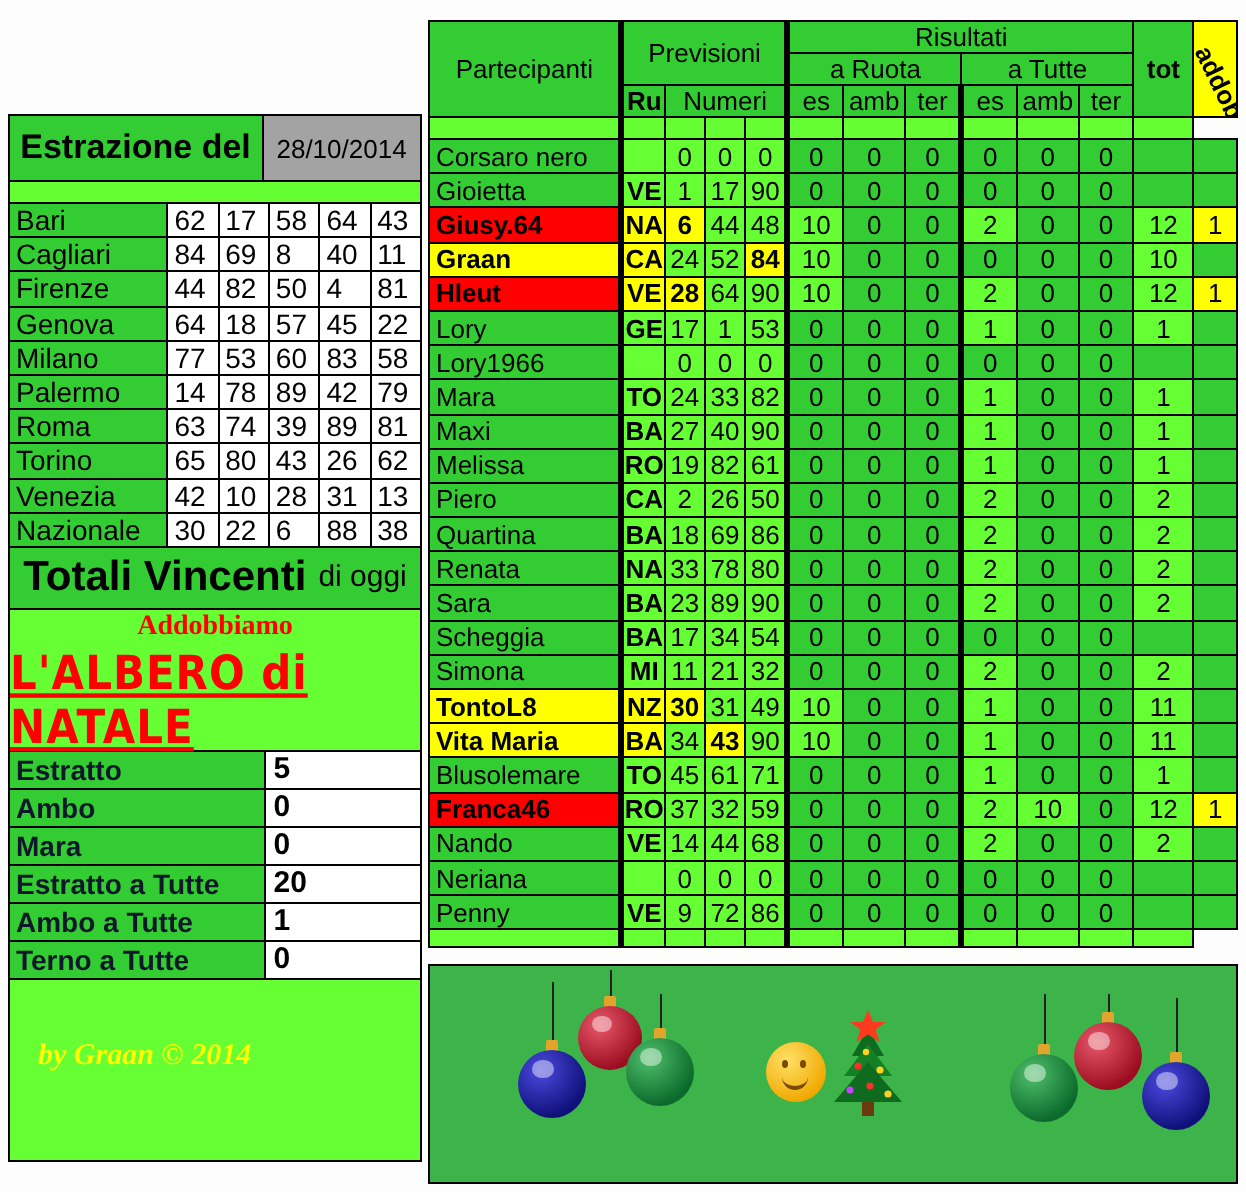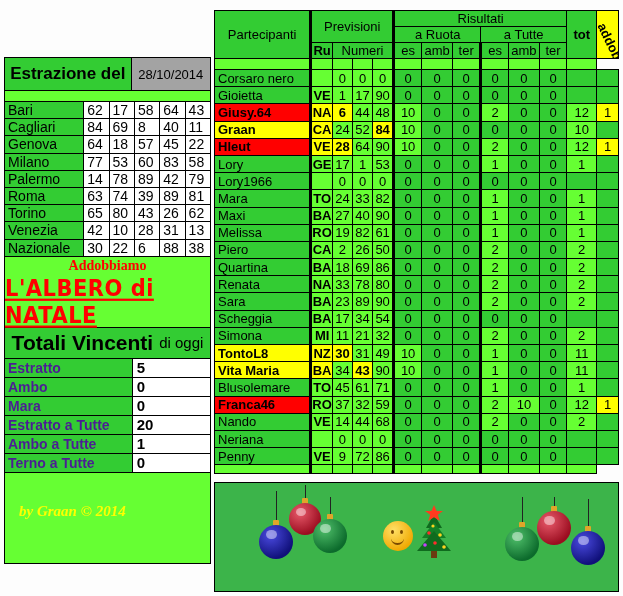--- a/index.html
+++ b/index.html
@@ -64,21 +64,21 @@
     box-sizing:border-box;margin-top:-1px;
     display:flex;align-items:center;justify-content:center;gap:6px;
   }
   #totali-head .t1{font-size:21px;font-weight:bold;color:#000;}
   #totali-head .t2{font-size:15px;color:#000;}
 
   #totali{width:207px;margin-top:-1px;}
   #totali td{height:18px;font-size:14px;}
   #totali td.tl{
     width:126px;background:#33cc33;text-align:left;padding-left:3px;
-    font-weight:bold;color:#4c1d95;
+    font-weight:bold;color:#0f172a;
   }
   #totali td.tv{
     width:79px;background:#ffffff;text-align:left;padding-left:4px;
     font-weight:bold;color:#000;font-size:15px;
   }
 
   #sign{
     width:207px;height:92px;background:#66ff33;border:1px solid #000;
     box-sizing:border-box;margin-top:-1px;position:relative;
   }
@@ -182,20 +182,28 @@
           </tr>
           <tr>
             <td class="wname">Cagliari</td>
             <td class="wnum">84</td>
             <td class="wnum">69</td>
             <td class="wnum">8</td>
             <td class="wnum">40</td>
             <td class="wnum">11</td>
           </tr>
           <tr>
+            <td class="wname">Firenze</td>
+            <td class="wnum">44</td>
+            <td class="wnum">82</td>
+            <td class="wnum">50</td>
+            <td class="wnum">4</td>
+            <td class="wnum">81</td>
+          </tr>
+          <tr>
             <td class="wname">Genova</td>
             <td class="wnum">64</td>
             <td class="wnum">18</td>
             <td class="wnum">57</td>
             <td class="wnum">45</td>
             <td class="wnum">22</td>
           </tr>
           <tr>
             <td class="wname">Milano</td>
             <td class="wnum">77</td>
@@ -240,28 +248,28 @@
             <td class="wname">Nazionale</td>
             <td class="wnum">30</td>
             <td class="wnum">22</td>
             <td class="wnum">6</td>
             <td class="wnum">88</td>
             <td class="wnum">38</td>
           </tr>
         </tbody>
     </table>
 
+    <div id="totali-head">
+      <span class="t1">Totali Vincenti</span>
+      <span class="t2">di oggi</span>
+    </div>
+
     <div id="banner">
       <div class="l1">Addobbiamo</div>
       <div class="l2">L'ALBERO di NATALE</div>
-    </div>
-
-    <div id="totali-head">
-      <span class="t1">Totali Vincenti</span>
-      <span class="t2">di oggi</span>
     </div>
 
     <table id="totali">
       <tbody id="totali-body">
           <tr>
             <td class="tl">Estratto</td>
             <td class="tv">5</td>
           </tr>
           <tr>
             <td class="tl">Ambo</td>

